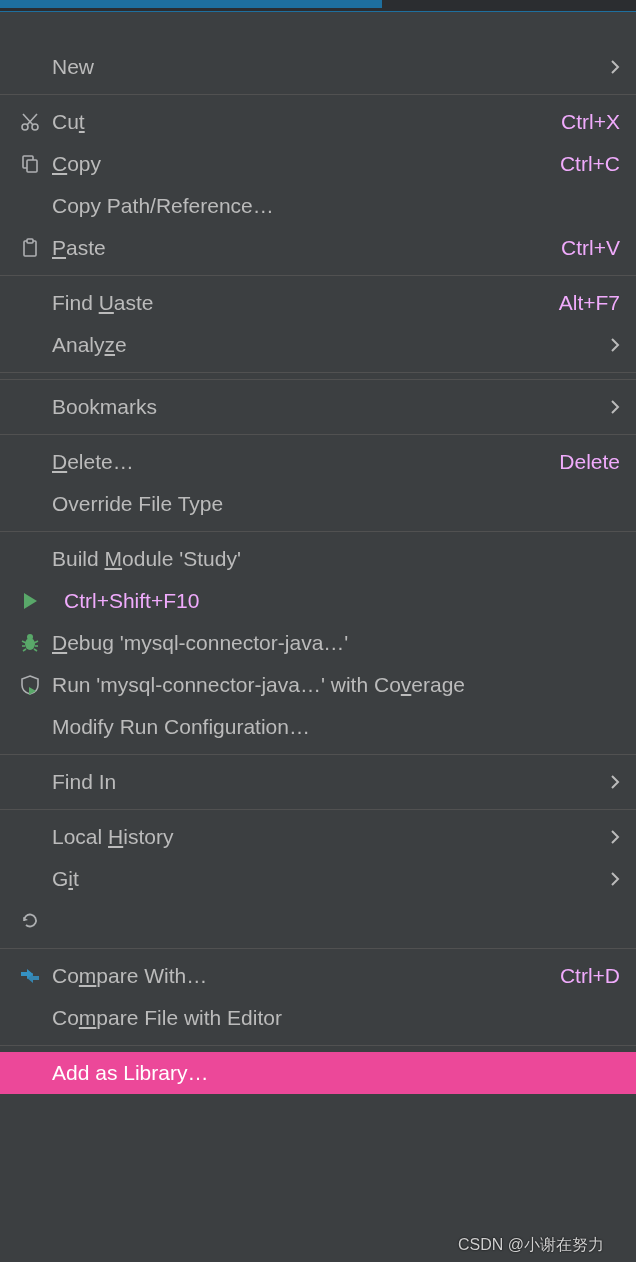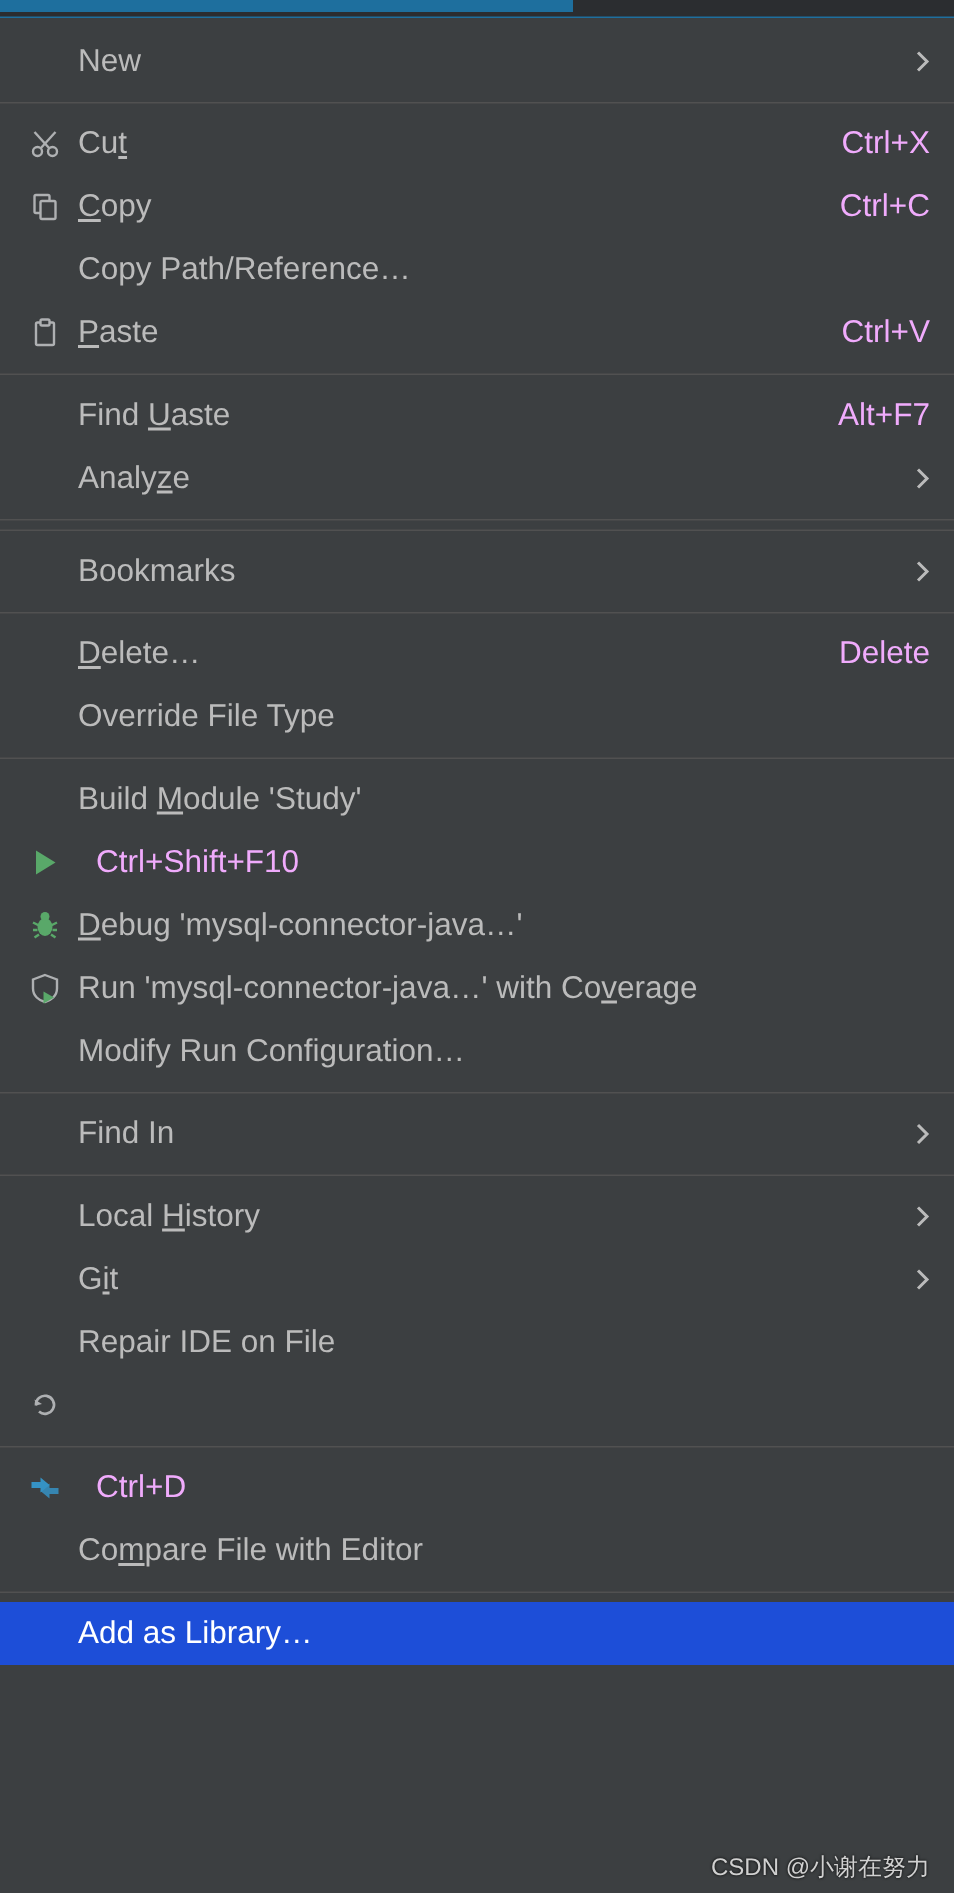--- a/index.html
+++ b/index.html
@@ -20,29 +20,30 @@
   .topbar .inner {
     height: 8px;
     background: #1e6f9e;
     width: 60%;
   }
   .menu {
     width: 100%;
     background: #3c3f41;
     color: #bbbbbb;
     padding-top: 8px;
+    margin-top: 26px;
   }
   .item {
     display: flex;
     align-items: center;
     height: 42px;
     padding: 0 16px 0 8px;
   }
   .item.selected {
-    background: #1d4ed8;
+    background: #ec4899;
     color: #ffffff;
   }
   .icon-slot {
     width: 44px;
     display: flex;
     justify-content: center;
     align-items: center;
     flex-shrink: 0;
   }
   .label {
@@ -62,21 +63,21 @@
     padding-left: 12px;
   }
   .sep {
     height: 1px;
     background: #515151;
     margin: 6px 0;
   }
   .mn { text-decoration: underline; }
   .watermark {
     position: absolute;
-    right: 16px;
+    right: 32px;
     bottom: 6px;
     color: #d0d0d0;
     font-size: 16px;
     text-shadow: 0 0 2px #000;
   }
   svg { display: block; }
 </style>
 </head>
 <body>
 
@@ -269,24 +270,20 @@
   <div class="item">
     <span class="icon-slot"></span>
     <span class="label"><span>G</span><span class="mn">i</span><span>t</span></span>
     <span class="arrow">
         <svg width="10" height="16" viewBox="0 0 10 16">
           <path d="M2 2 L8 8 L2 14" stroke="#bbbbbb" stroke-width="2" fill="none"></path>
         </svg>
       </span>
   </div>
 
-  <div class="item">
-    <span class="icon-slot"></span>
-    <span class="label">Repair IDE on File</span>
-  </div>
 
   <div class="item">
     <span class="icon-slot">
       <svg width="22" height="22" viewBox="0 0 22 22">
           <g stroke="#aeb0b2" stroke-width="1.8" fill="none">
             <path d="M5 11 A6 6 0 1 1 7 15"></path>
             <path d="M4 7 L5 11 L9 10" fill="#aeb0b2" stroke="none"></path>
           </g>
         </svg>
     </span>
@@ -296,20 +293,21 @@
 
   <div class="item">
     <span class="icon-slot">
       <svg width="22" height="22" viewBox="0 0 22 22">
           <g fill="#3592c4">
             <path d="M2 7 L8 7 L8 4 L14 9 L8 14 L8 11 L2 11 Z"></path>
             <path d="M20 15 L14 15 L14 18 L8 13 L14 8 L14 11 L20 11 Z" opacity="0.85"></path>
           </g>
         </svg>
     </span>
+    <span class="label"><span>Co</span><span class="mn">m</span><span>pare With…</span></span>
     <span class="shortcut">Ctrl+D</span>
   </div>
 
   <div class="item">
     <span class="icon-slot"></span>
     <span class="label"><span>Co</span><span class="mn">m</span><span>pare File with Editor</span></span>
   </div>
 
   <div class="sep"></div>
 

